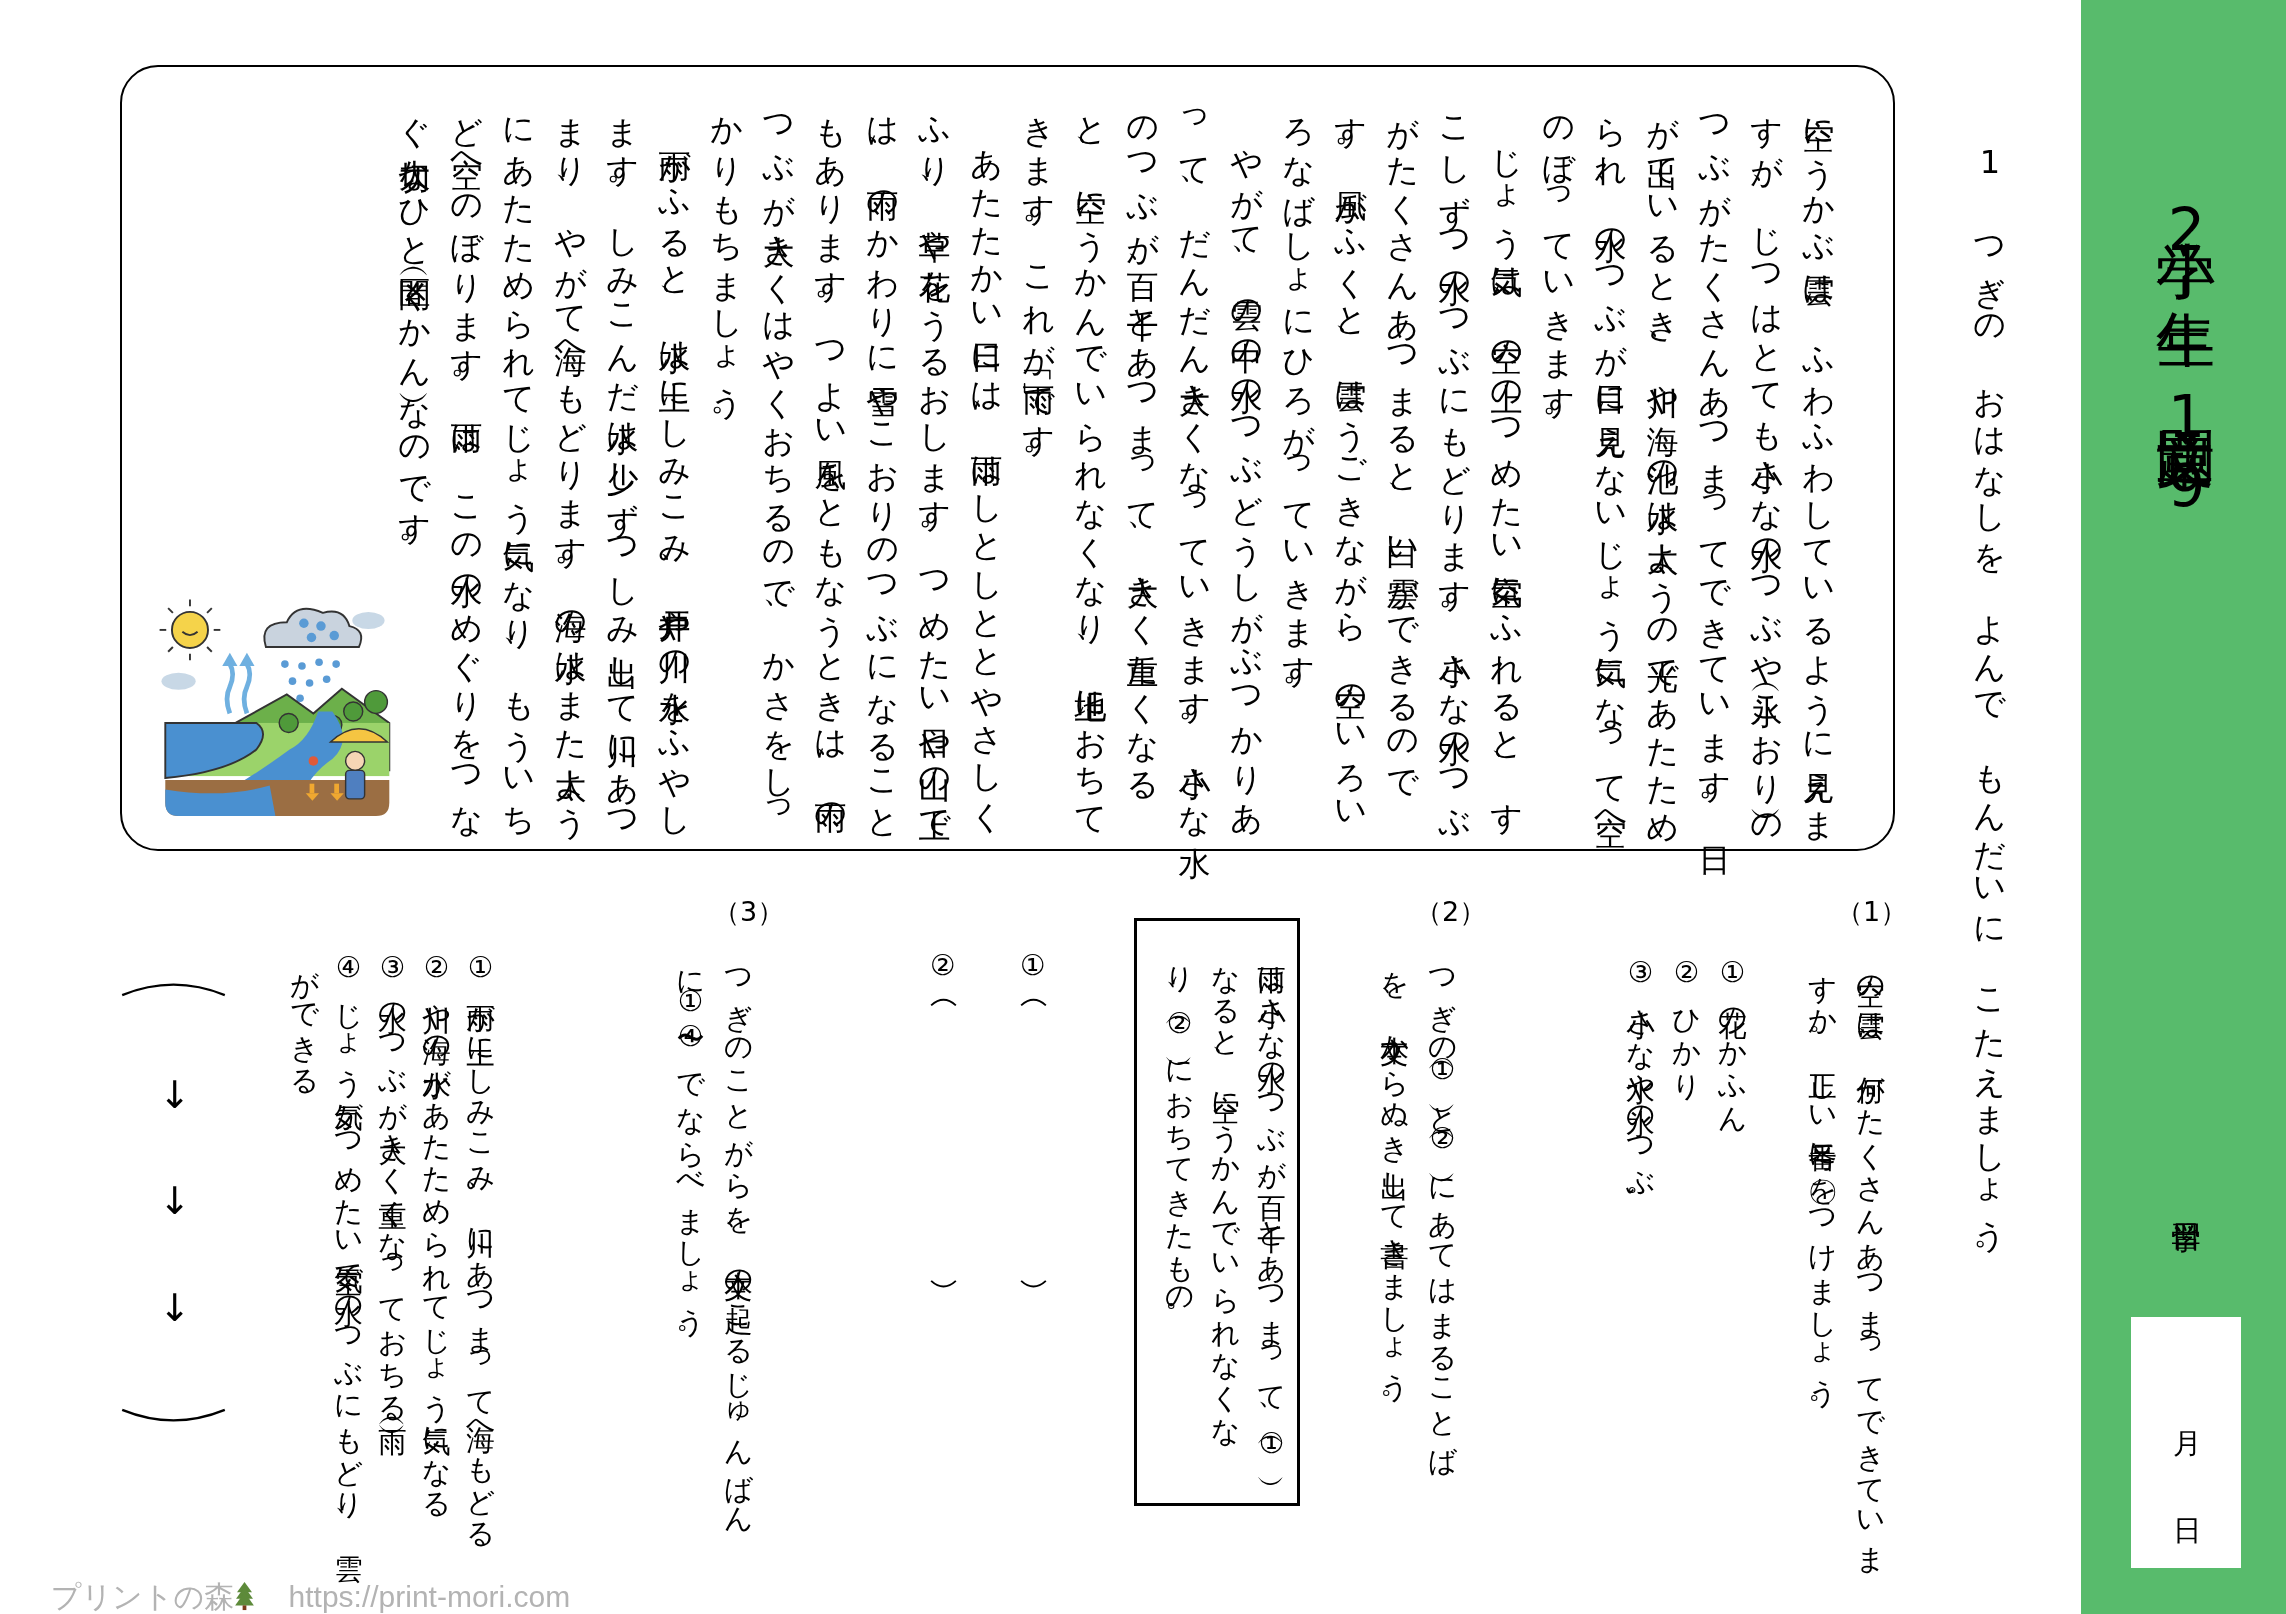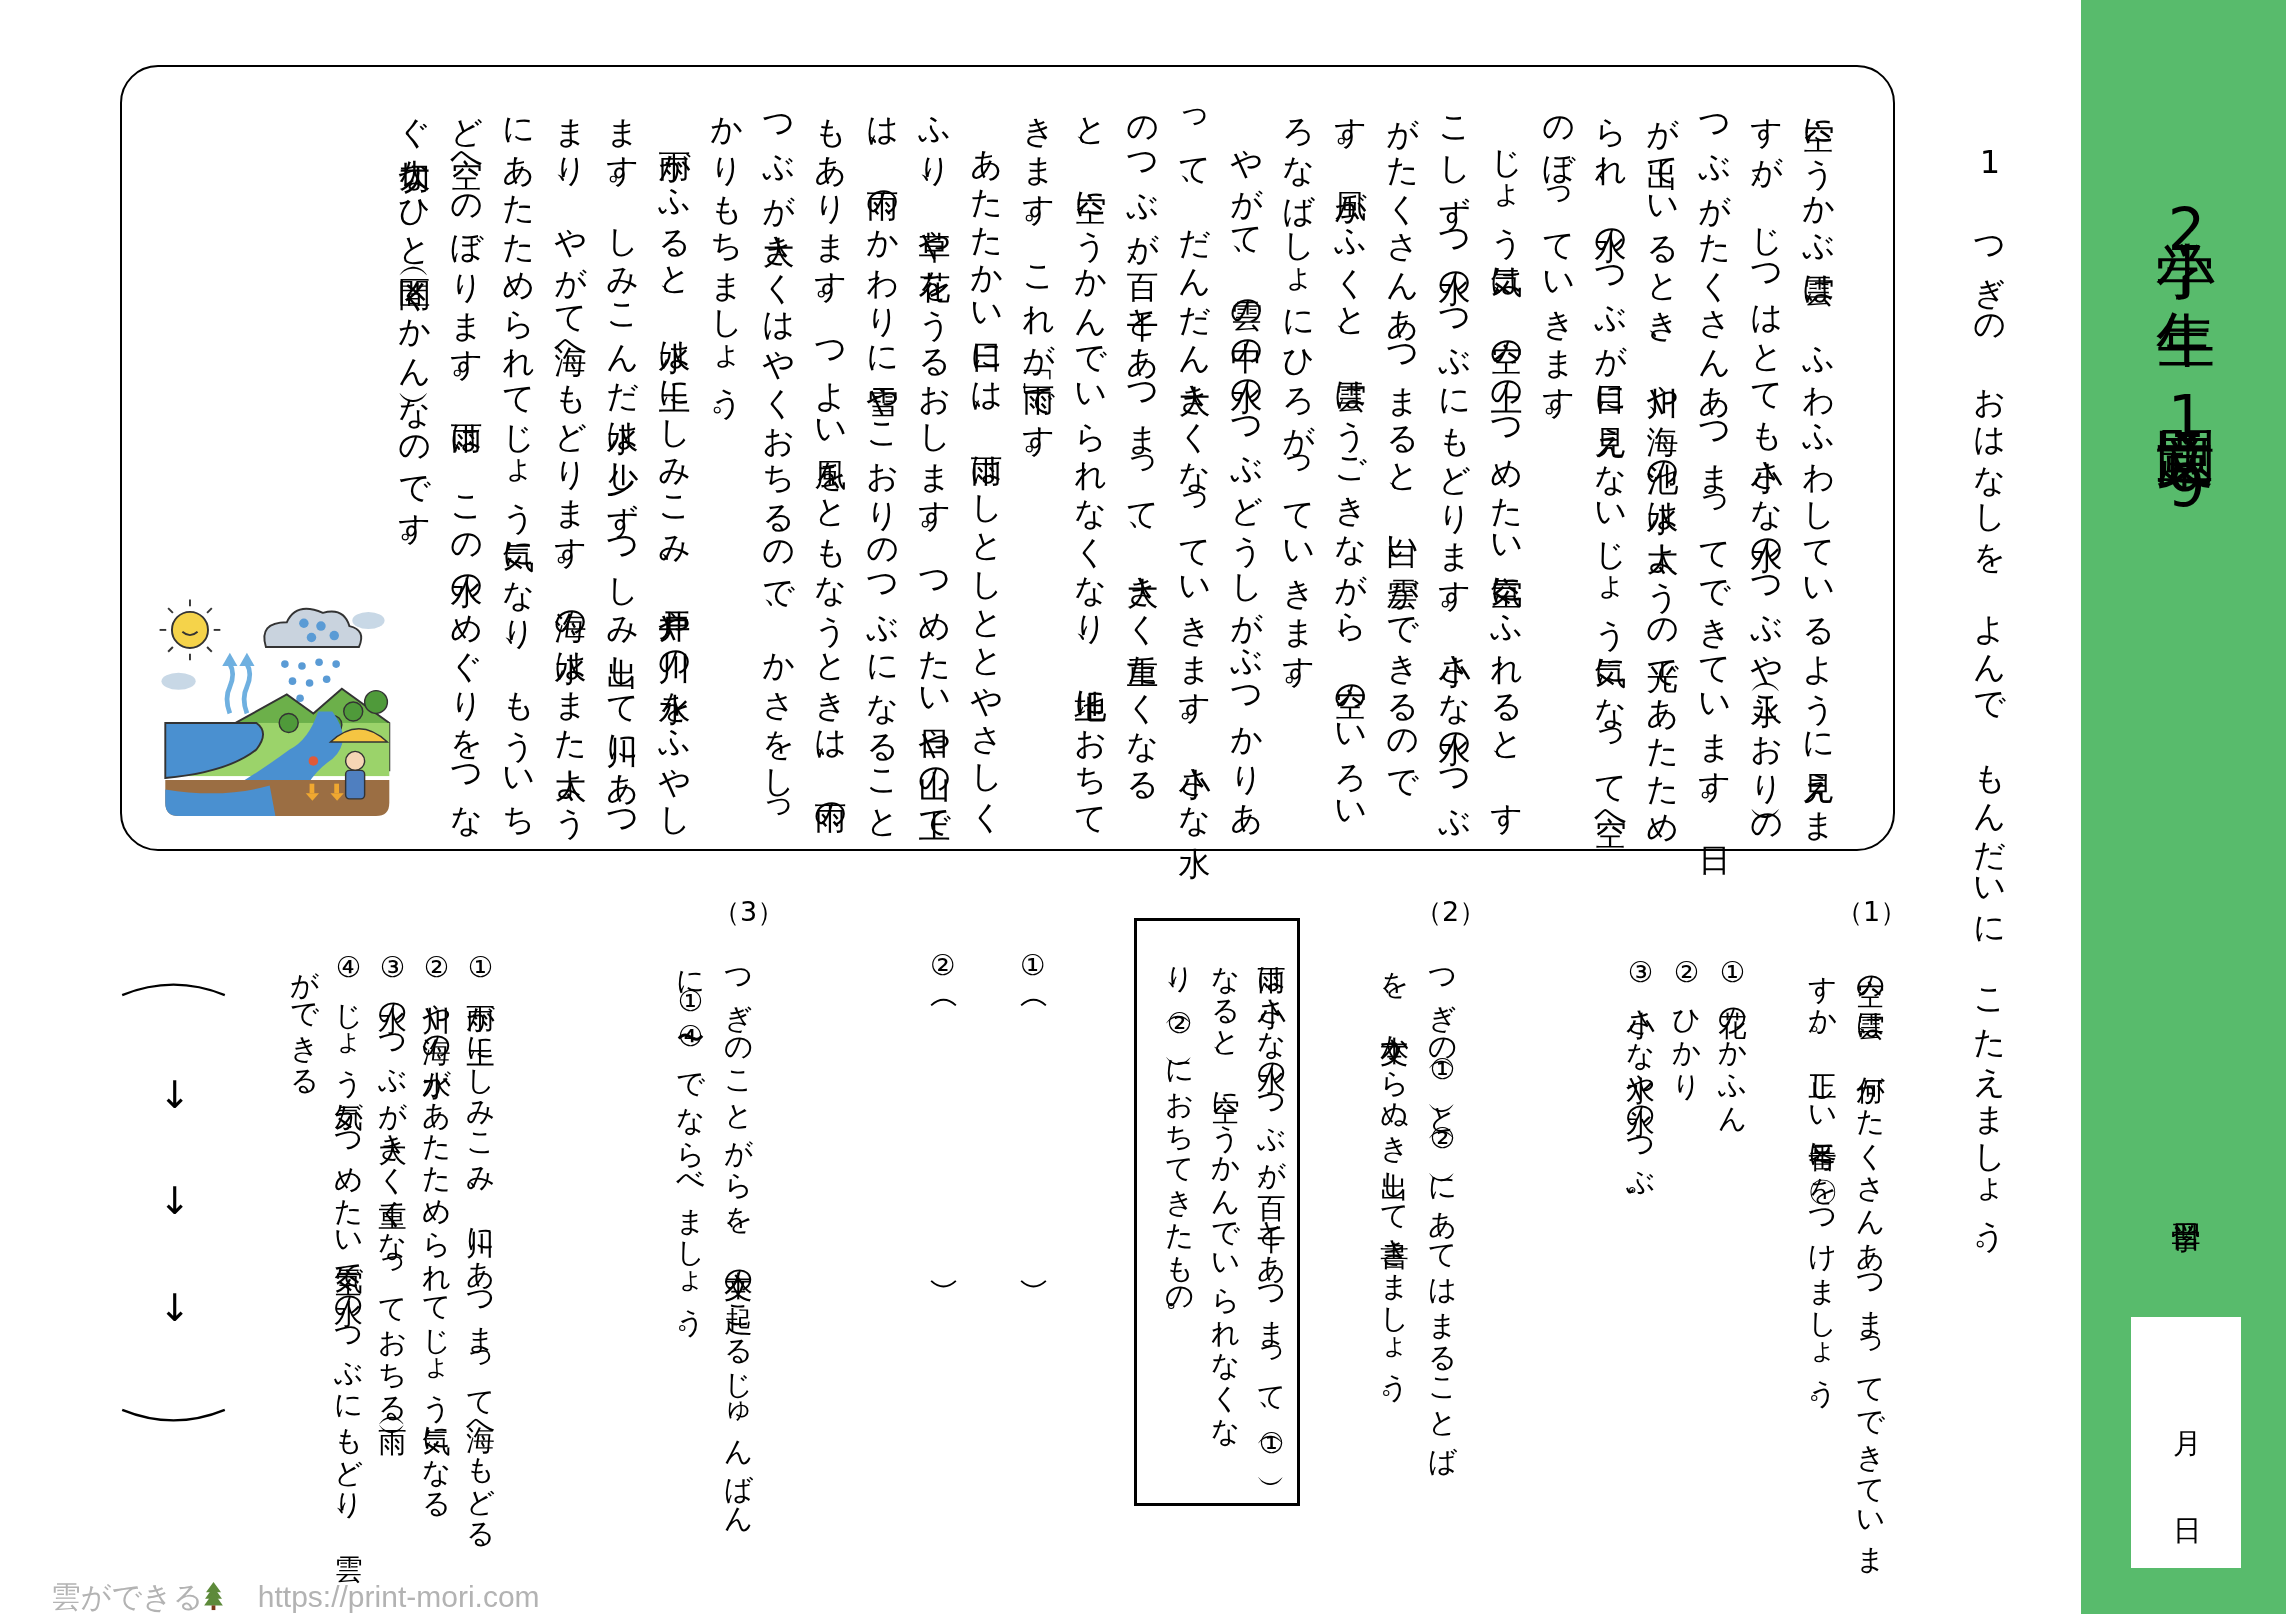--- a/index.html
+++ b/index.html
@@ -211,20 +211,20 @@
 <div class="abs" style="left:143px;top:1118px;width:61px;height:57px;"></div>
 <div class="abs arrow arrow2">↓</div>
 <div class="abs" style="left:143px;top:1225px;width:61px;height:57px;"></div>
 <div class="abs arrow arrow3">↓</div>
 <div class="abs" style="left:143px;top:1332px;width:61px;height:57px;"></div>
 <svg class="abs order-bot" viewBox="0 0 112 20">
     <path d="M2 2 Q56 24 110 2" stroke="#000" stroke-width="2.5" fill="none"></path>
   </svg>
 
 <div class="abs footer">
-  <span>雲ができる</span><svg class="tree" width="21" height="30" viewBox="0 0 22 32">
+  <span>プリントの森</span><svg class="tree" width="21" height="30" viewBox="0 0 22 32">
       <polygon points="11,1 3,12 19,12" fill="#5d8a3a"></polygon>
       <polygon points="11,6 2,19 20,19" fill="#5d8a3a"></polygon>
       <polygon points="11,12 1,26 21,26" fill="#5d8a3a"></polygon>
       <rect x="9" y="26" width="4" height="5" fill="#7a3b1a"></rect>
     </svg><span>    </span><span>https://print-mori.com</span>
 </div>
 
 
 </body></html>

